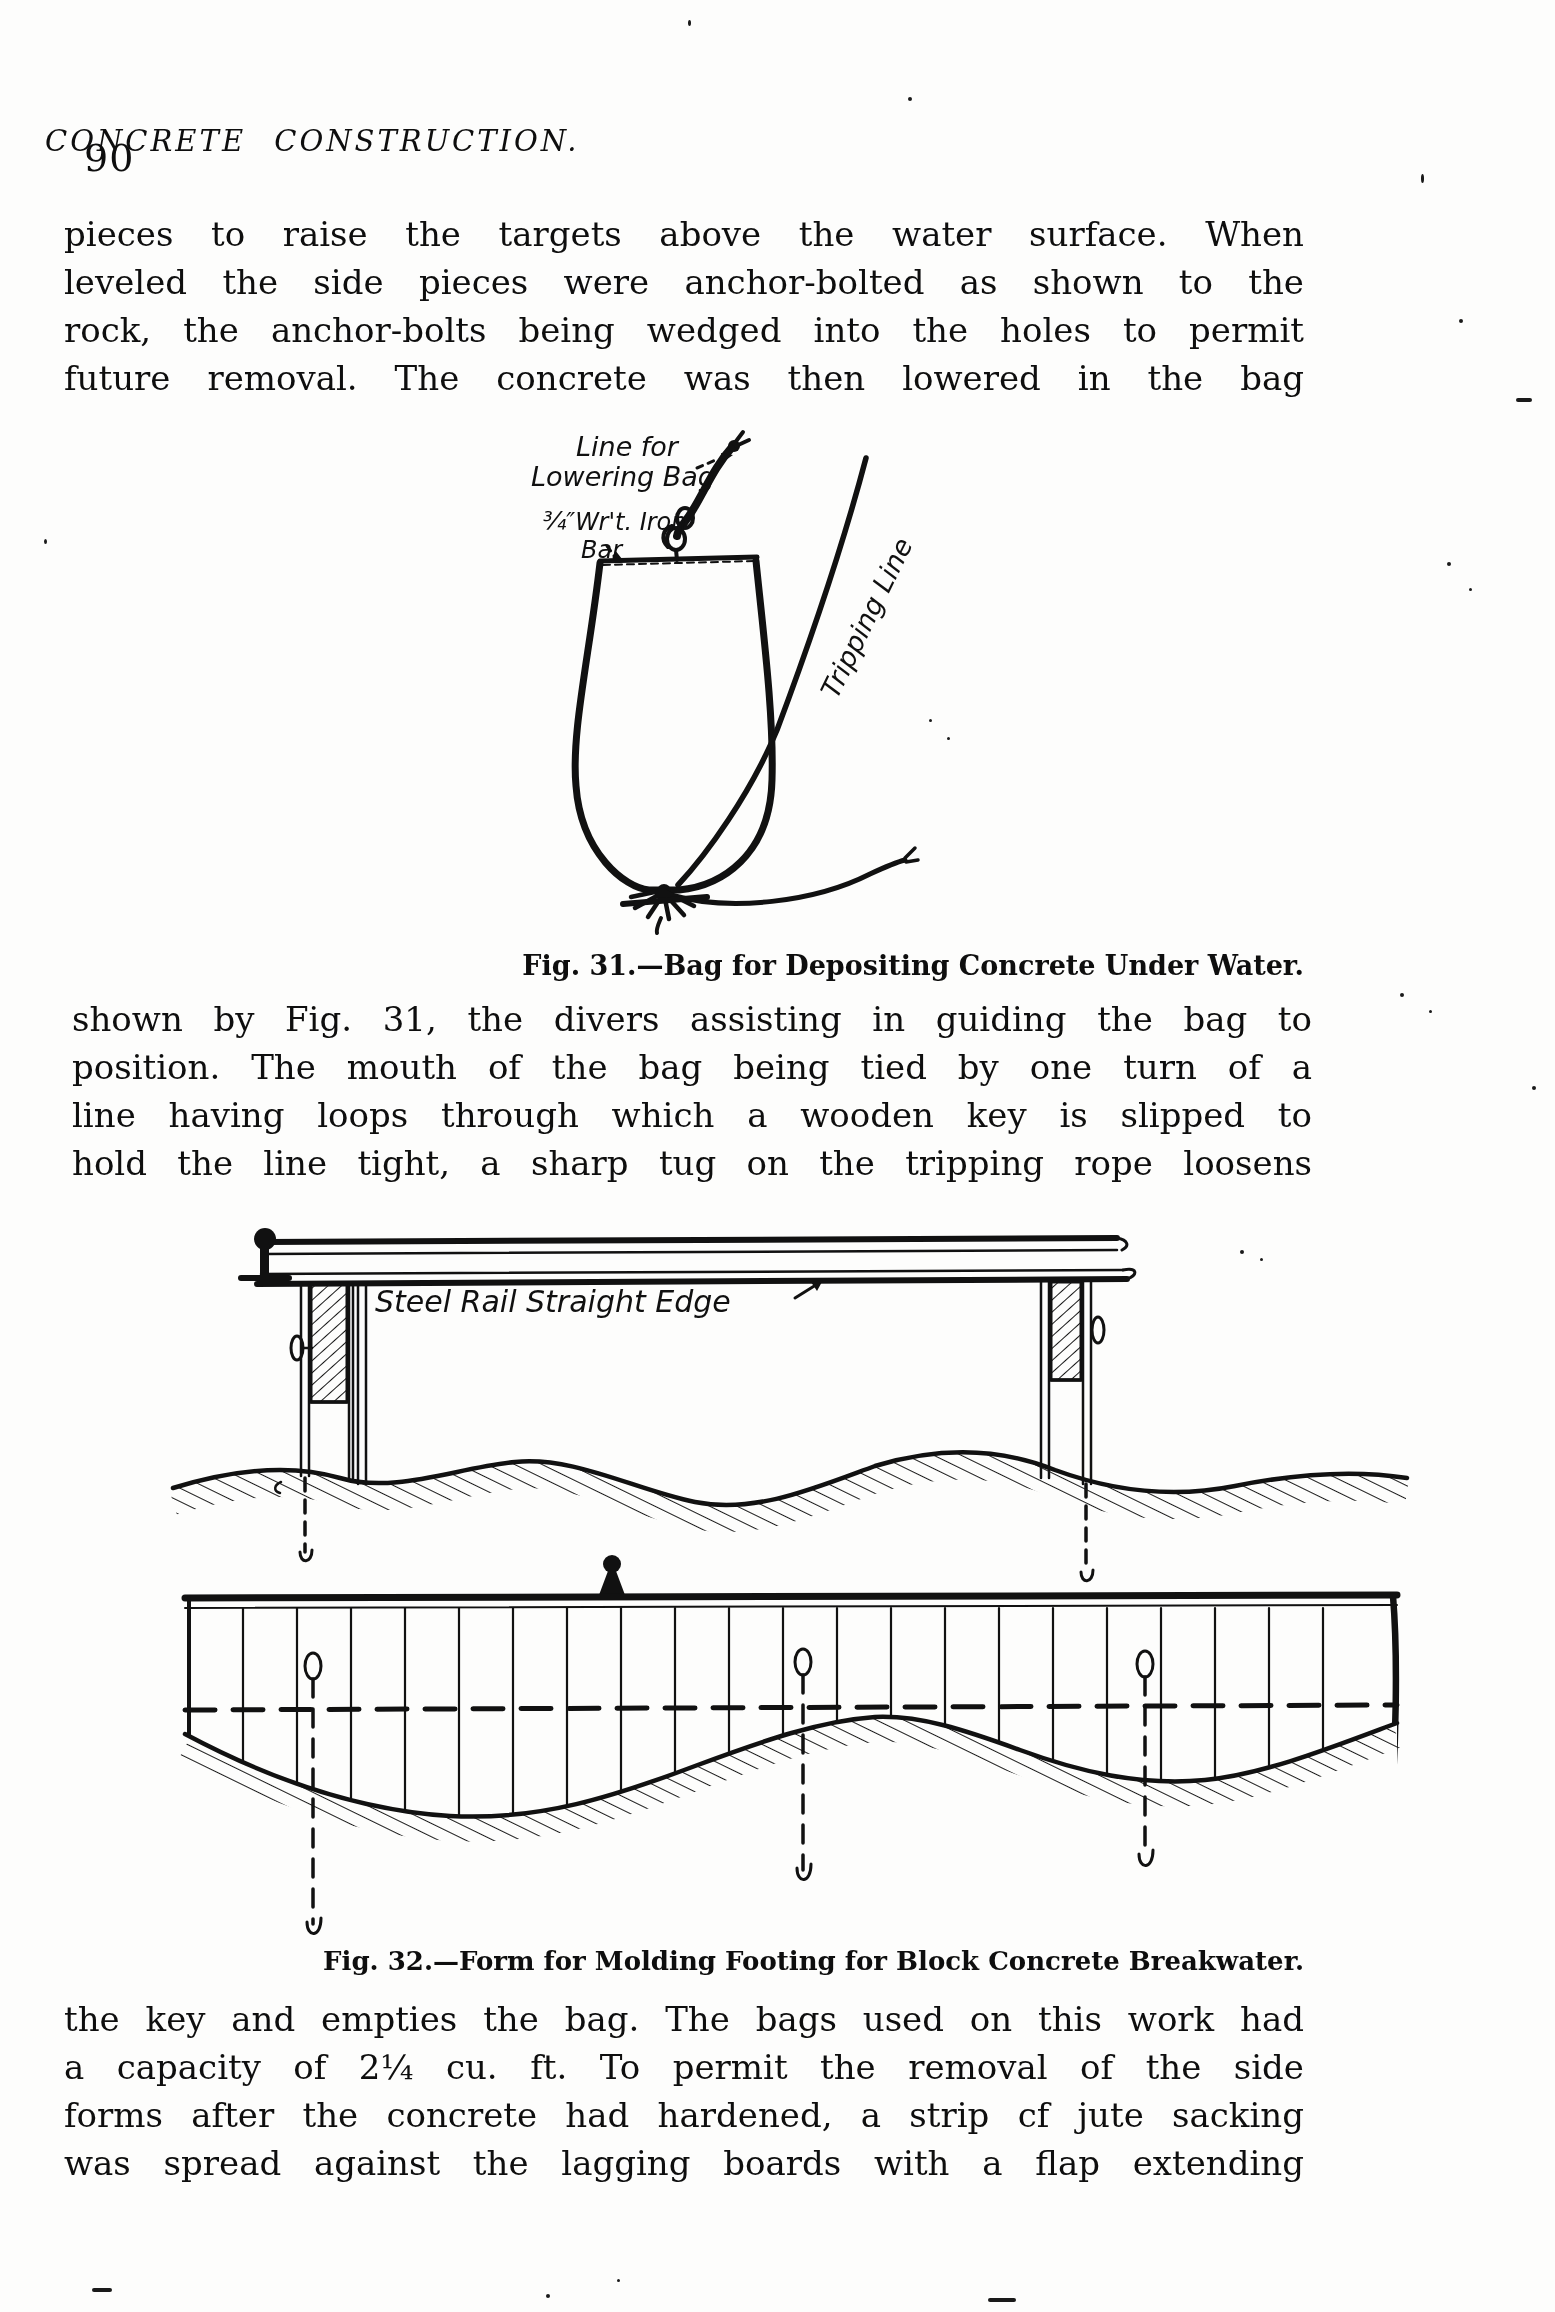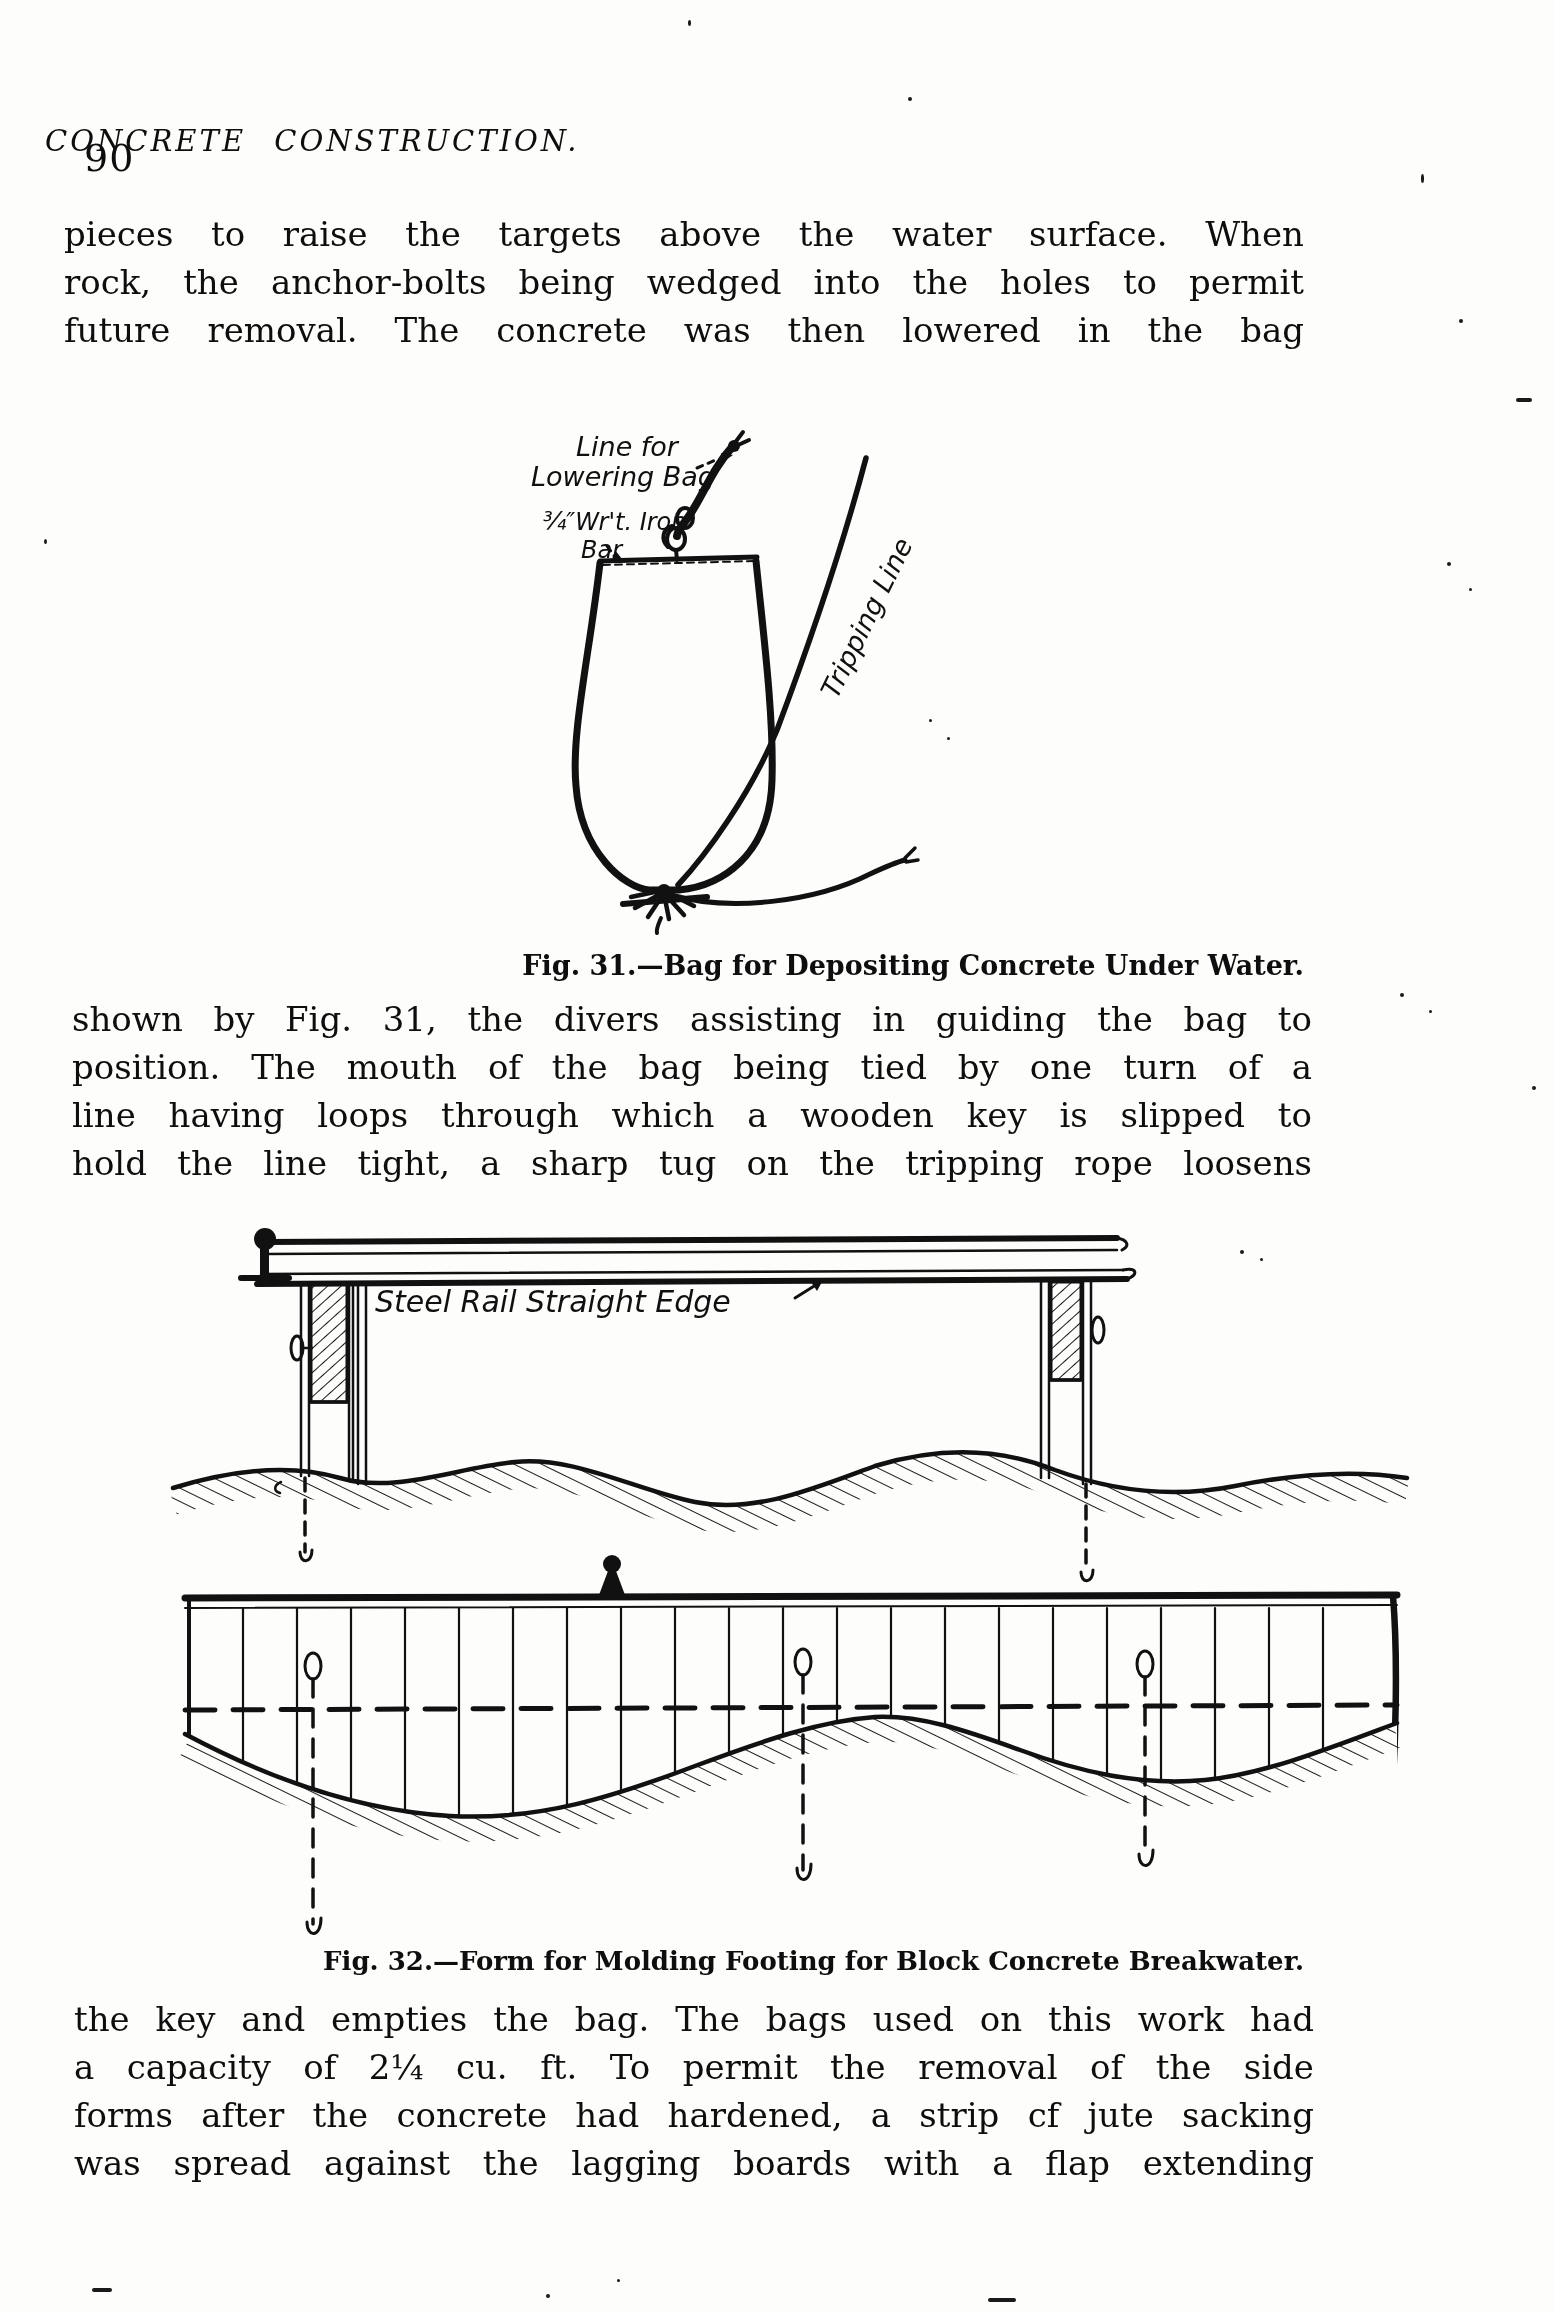--- a/index.html
+++ b/index.html
@@ -8,38 +8,39 @@
   .abs{position:absolute;}
   .pageno{left:64px;top:136px;font-size:38px;letter-spacing:1px;margin-left:20px;}
   .runhead{left:45px;top:124px;width:1510px;font-style:italic;
            font-size:29px;letter-spacing:3px;word-spacing:16px;}
   .para{left:64px;width:1240px;font-size:34px;line-height:48px;}
   .jline{text-align:justify;height:48px;overflow:hidden;}
   .jline::after{content:"";display:inline-block;width:100%;height:0;}
   .caption{left:64px;width:1240px;text-align:right;font-weight:bold;}
   .cap31{top:950px;font-size:27px;}
   .cap32{top:1946px;font-size:26px;}
-  .p1{top:210px;} .p2{top:995px;margin-left:8px;} .p3{top:1995px;margin-left:10px;}
+  .p1{top:210px;} .p2{top:995px;margin-left:8px;} .p3{top:1995px;}
   .fig31{left:385px;top:418px;}
   .fig32{left:165px;top:1226px;}
   svg{overflow:visible;}
   svg text.hand{font-family:"DejaVu Sans", sans-serif;font-style:italic;fill:#101010;}
   .speck{background:#1a1a1a;border-radius:50%;}
   .dash{background:#1a1a1a;border-radius:2px;}
 </style>
 </head>
 <body>
 
 <div class="page">
 
   <div class="abs pageno">90</div>
   <div class="abs runhead">CONCRETE CONSTRUCTION.</div>
 
   <div class="abs para p1">
     <div class="jline">pieces to raise the targets above the water surface.  When</div>
+    <div class="jline">leveled the side pieces were anchor-bolted as shown to the</div>
     <div class="jline">rock, the anchor-bolts being wedged into the holes to permit</div>
     <div class="jline">future removal.  The concrete was then lowered in the bag</div>
   </div>
 
   <svg class="abs fig31" width="560" height="545" viewBox="0 0 560 545">
     <g fill="none" stroke="#111" stroke-linecap="round">
 
       <g>
         <path d="M 348 28 C 330 48, 321 70, 309 90 C 300 106, 293 110, 292 118" stroke-width="8"></path>
         <circle cx="349" cy="28" r="6" fill="#111" stroke="none"></circle>

